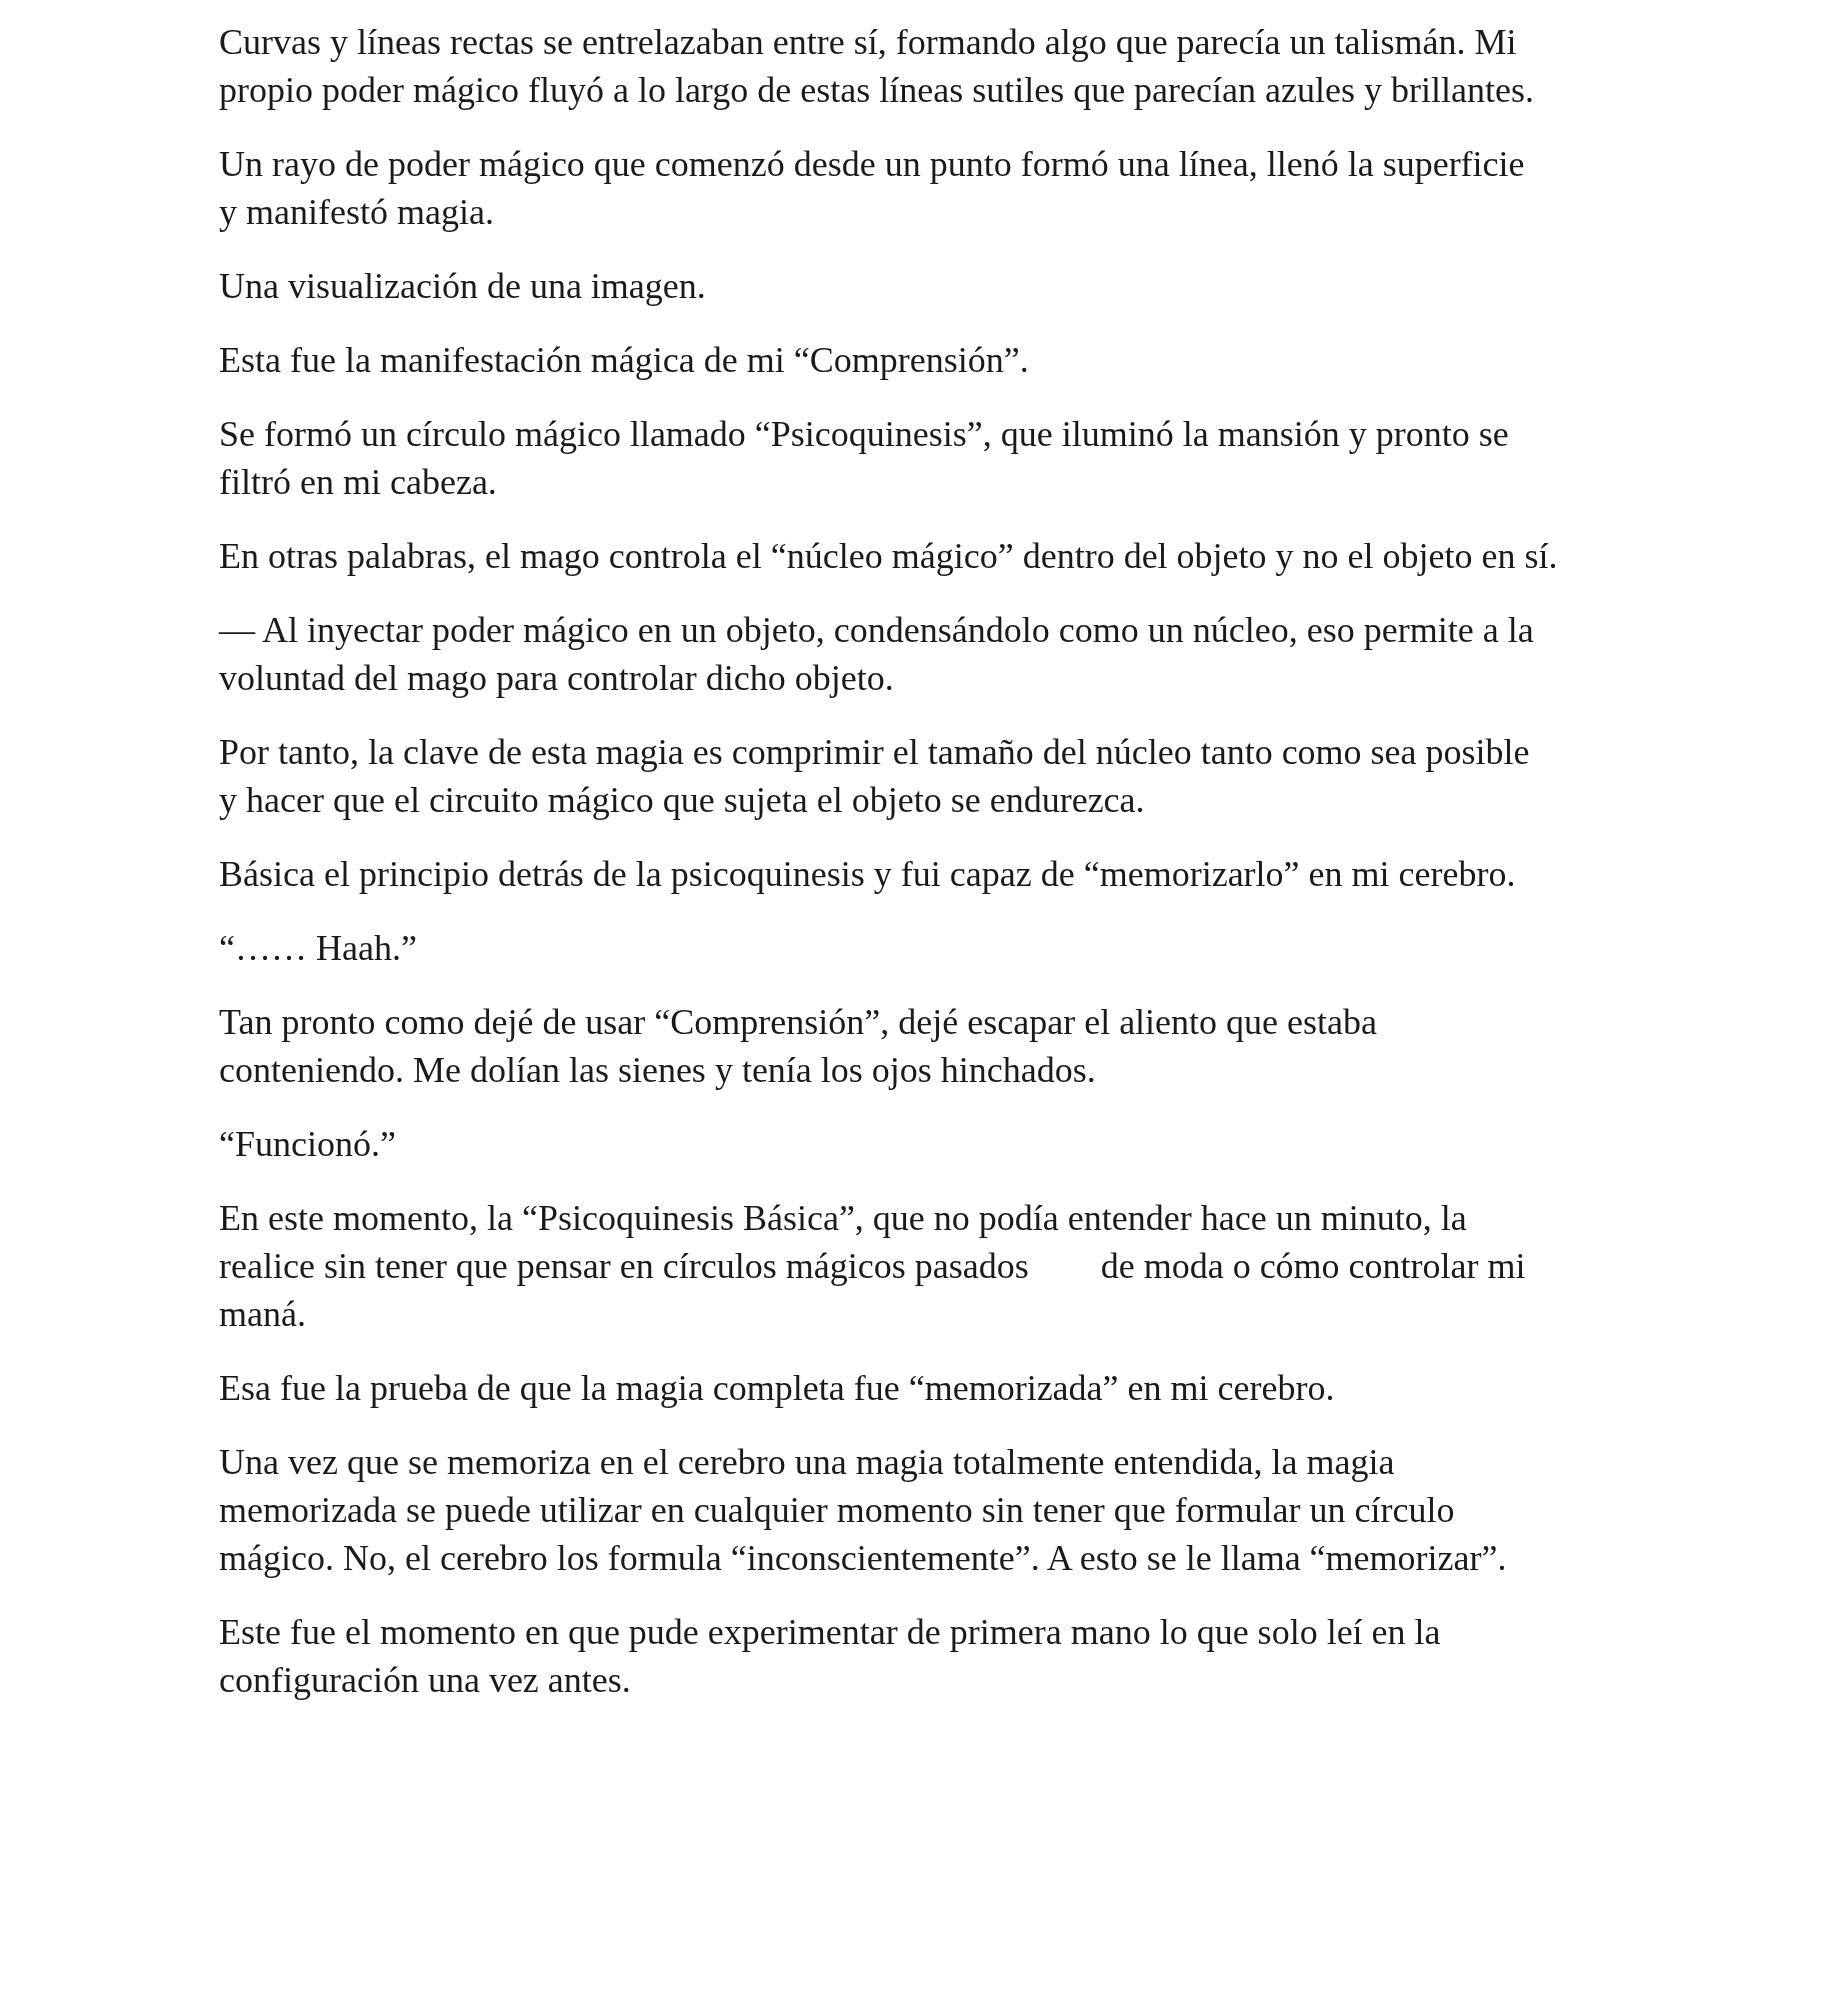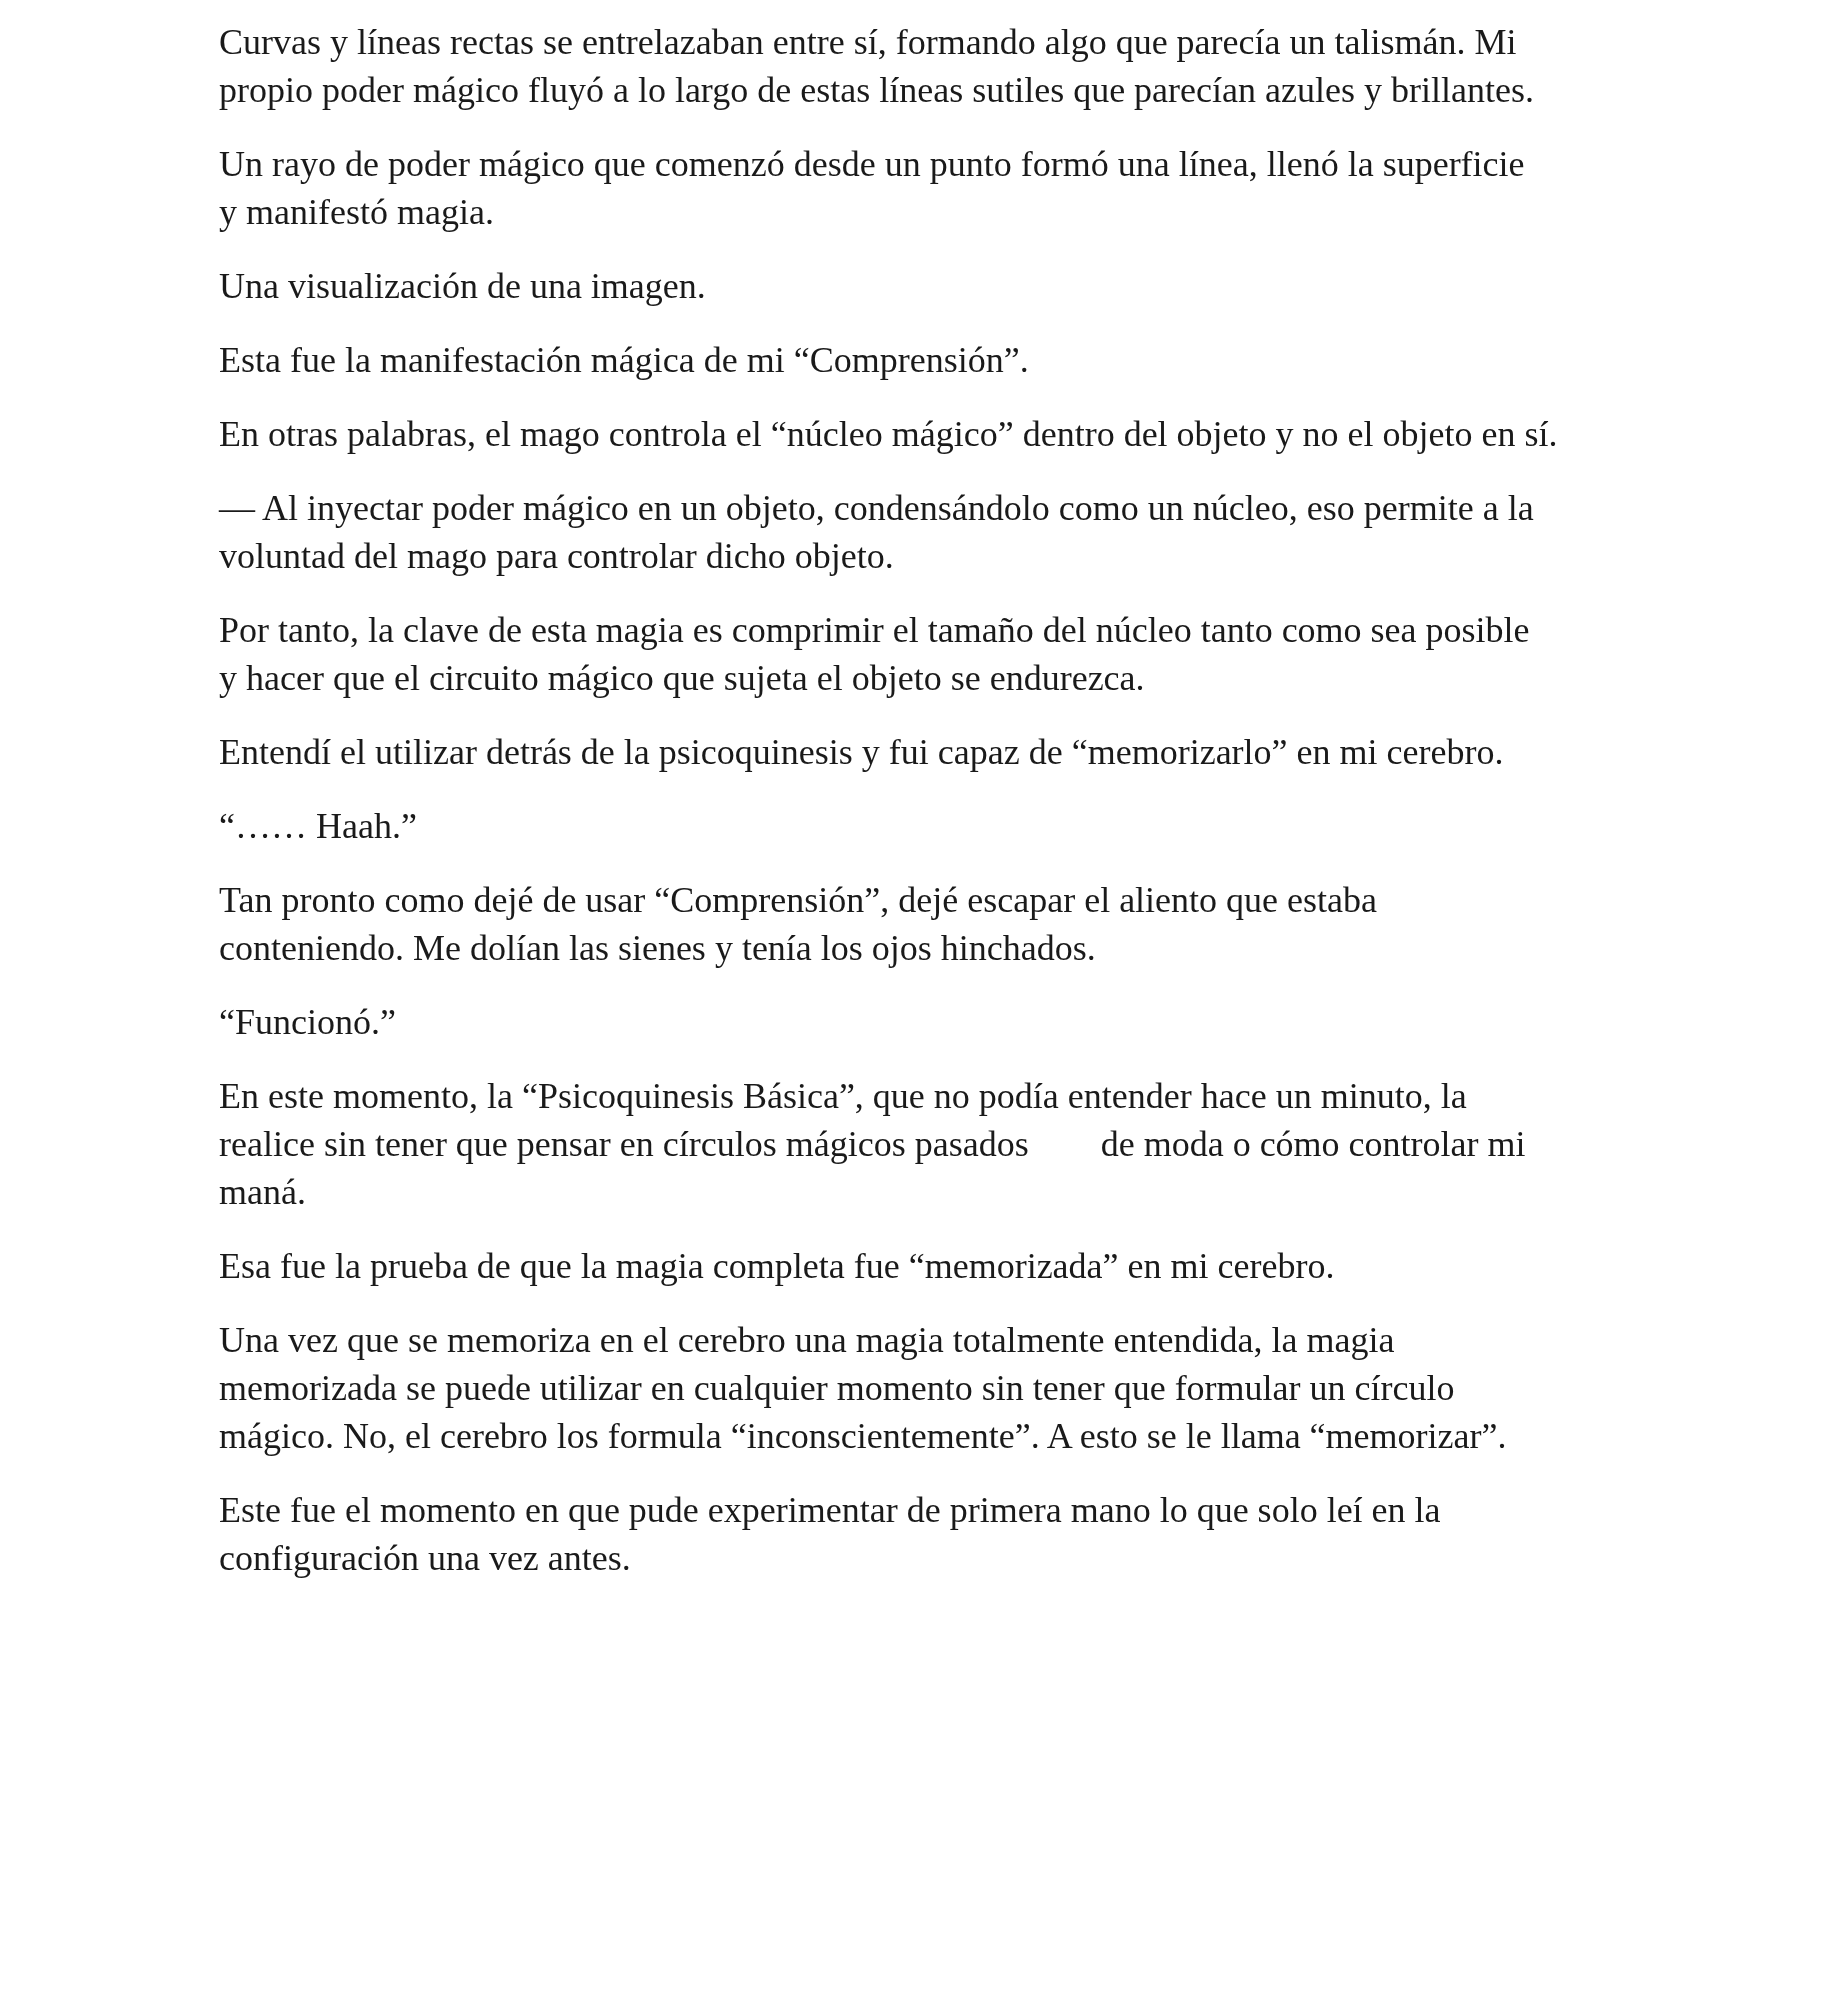--- a/index.html
+++ b/index.html
@@ -32,26 +32,28 @@
 <body>
 
 <div class="page">
   <div class="text-content">
     <p>Curvas y líneas rectas se entrelazaban entre sí, formando algo que parecía un talismán. Mi
 propio poder mágico fluyó a lo largo de estas líneas sutiles que parecían azules y brillantes.</p>
     <p>Un rayo de poder mágico que comenzó desde un punto formó una línea, llenó la superficie
 y manifestó magia.</p>
     <p>Una visualización de una imagen.</p>
     <p>Esta fue la manifestación mágica de mi “Comprensión”.</p>
+    <p>Se formó un círculo mágico llamado “Psicoquinesis”, que iluminó la mansión y pronto se
+filtró en mi cabeza.</p>
     <p>En otras palabras, el mago controla el “núcleo mágico” dentro del objeto y no el objeto en sí.</p>
     <p>— Al inyectar poder mágico en un objeto, condensándolo como un núcleo, eso permite a la
 voluntad del mago para controlar dicho objeto.</p>
     <p>Por tanto, la clave de esta magia es comprimir el tamaño del núcleo tanto como sea posible
 y hacer que el circuito mágico que sujeta el objeto se endurezca.</p>
-    <p>Entendí el utilizar detrás de la psicoquinesis y fui capaz de “memorizarlo” en mi cerebro.</p>
+    <p>Básica el principio detrás de la psicoquinesis y fui capaz de “memorizarlo” en mi cerebro.</p>
     <p>“…… Haah.”</p>
     <p>Tan pronto como dejé de usar “Comprensión”, dejé escapar el aliento que estaba
 conteniendo. Me dolían las sienes y tenía los ojos hinchados.</p>
     <p>“Funcionó.”</p>
     <p>En este momento, la “Psicoquinesis Básica”, que no podía entender hace un minuto, la
 realice sin tener que pensar en círculos mágicos pasados        de moda o cómo controlar mi
 maná.</p>
     <p>Esa fue la prueba de que la magia completa fue “memorizada” en mi cerebro.</p>
     <p>Una vez que se memoriza en el cerebro una magia totalmente entendida, la magia
 memorizada se puede utilizar en cualquier momento sin tener que formular un círculo

